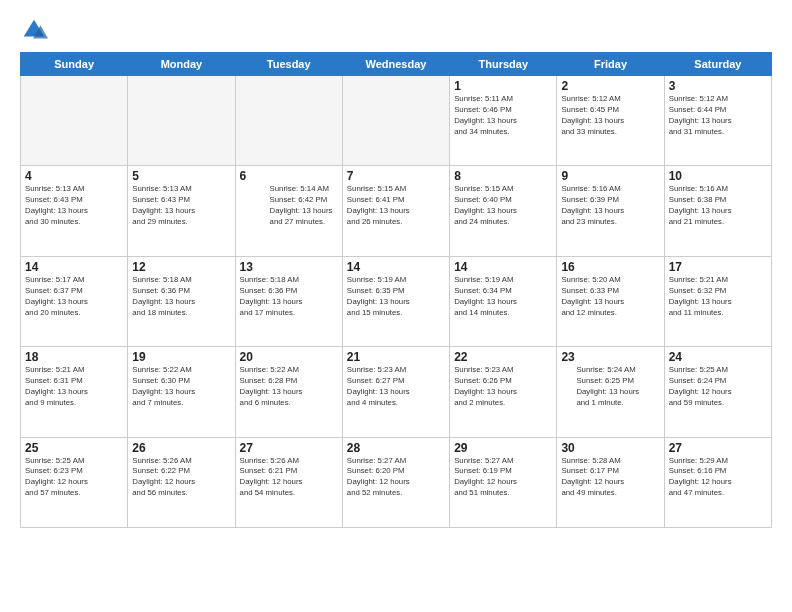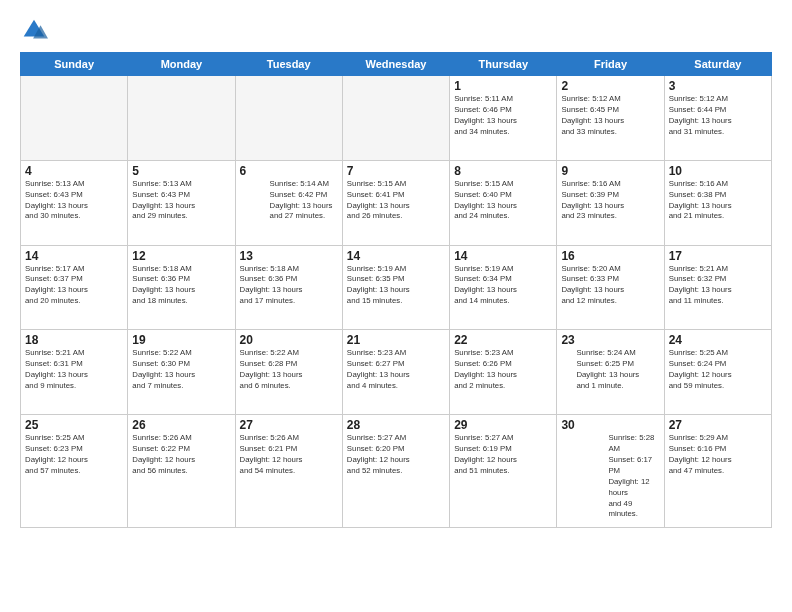--- a/index.html
+++ b/index.html
@@ -345,21 +345,21 @@
           </td>
           <td>
             <span class="day-num">29</span>
             <div class="day-info" style="white-space: pre-line;">Sunrise: 5:27 AM
 Sunset: 6:19 PM
 Daylight: 12 hours
 and 51 minutes.</div>
           </td>
           <td>
             <span class="day-num">30</span>
-            <div class="day-info" style="white-space: pre-line; margin-left: 47px;">Sunrise: 5:28 AM
+            <div class="day-info" style="white-space: pre-line;">Sunrise: 5:28 AM
 Sunset: 6:17 PM
 Daylight: 12 hours
 and 49 minutes.</div>
           </td>
           <td>
             <span class="day-num">27</span>
             <div class="day-info" style="white-space: pre-line;">Sunrise: 5:29 AM
 Sunset: 6:16 PM
 Daylight: 12 hours
 and 47 minutes.</div>

